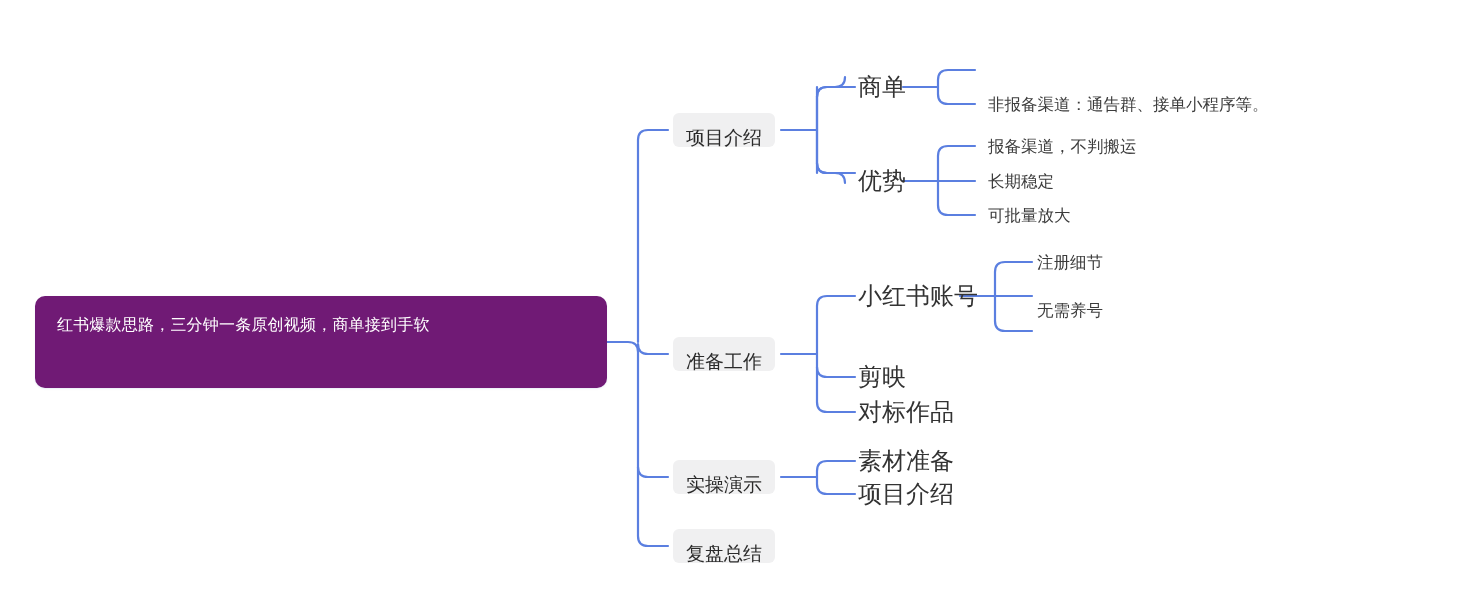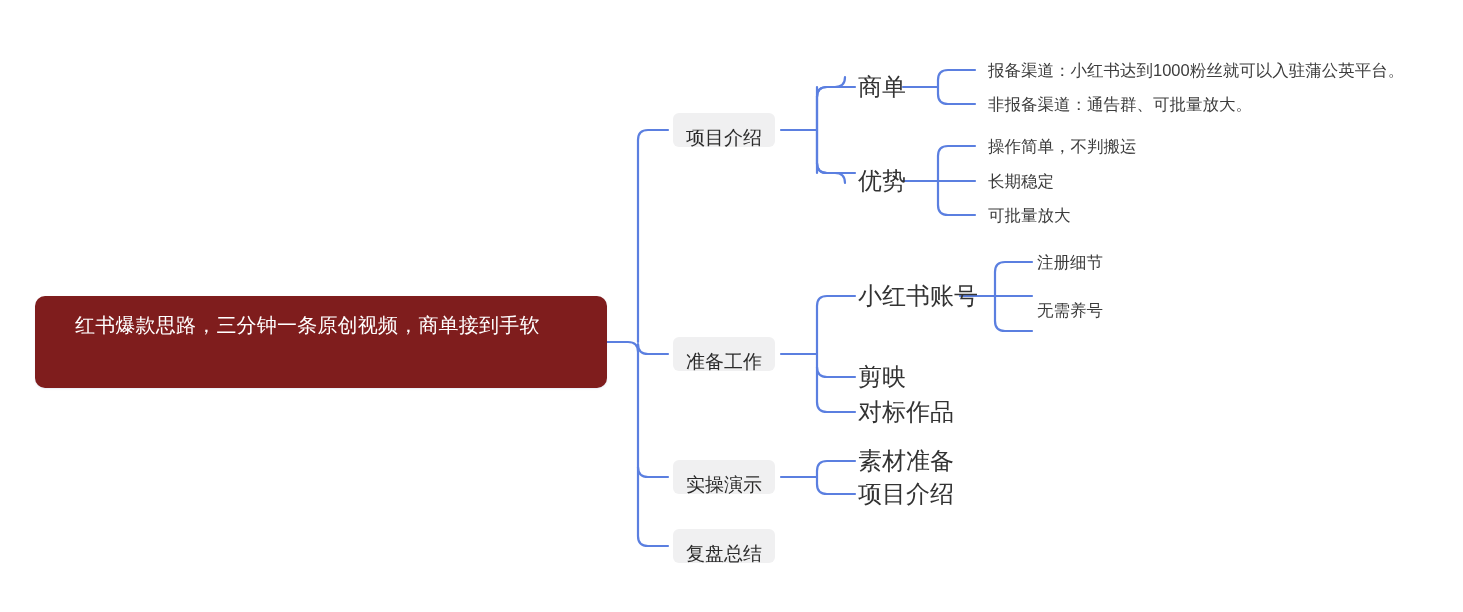--- a/index.html
+++ b/index.html
@@ -32,26 +32,26 @@
     position: absolute;
     box-sizing: border-box;
     white-space: nowrap;
   }
   
   .node-root {
     left: 35px;
     top: 296px;
     width: 572px;
     height: 92px;
-    background: #7f1d1d;
+    background: #701a75;
     border-radius: 10px;
     color: #ffffff;
-    font-size: 20px;
+    font-size: 16px;
     line-height: 34px;
-    padding: 12px 18px 0 40px;
+    padding: 12px 18px 0 22px;
     white-space: normal;
     letter-spacing: 0.2px;
     box-shadow: 0 1px 2px rgba(40,80,180,0.10);
   }
   
   .node-chip {
     height: 34px;
     background: #f0f0f1;
     border-radius: 6px;
     color: #2b2b2b;
@@ -134,25 +134,24 @@
   <div class="node node-chip" style="left:673px; top:337px;">准备工作</div>
 
   <div class="node node-chip" style="left:673px; top:460px;">实操演示</div>
 
   <div class="node node-chip" style="left:673px; top:529px;">复盘总结</div>
 
   <div class="node node-text node-sub" style="left:858px; top:76px;">商单</div>
 
   <div class="node node-text node-sub" style="left:858px; top:170px;">优势</div>
 
-  <div class="node node-text node-leaf" style="left:988px; top:59px;">报备渠道：小红书达到1000粉丝就可以入驻蒲公英平台。</div>
 
-  <div class="node node-text node-leaf" style="left:988px; top:93px;">非报备渠道：通告群、可批量放大。</div>
+  <div class="node node-text node-leaf" style="left:988px; top:93px;">非报备渠道：通告群、接单小程序等。</div>
 
-  <div class="node node-text node-leaf" style="left:988px; top:135px;">操作简单，不判搬运</div>
+  <div class="node node-text node-leaf" style="left:988px; top:135px;">报备渠道，不判搬运</div>
 
   <div class="node node-text node-leaf" style="left:988px; top:170px;">长期稳定</div>
 
   <div class="node node-text node-leaf" style="left:988px; top:204px;">可批量放大</div>
 
   <div class="node node-text node-sub" style="left:858px; top:285px;">小红书账号</div>
 
   <div class="node node-text node-sub" style="left:858px; top:366px;">剪映</div>
 
   <div class="node node-text node-sub" style="left:858px; top:401px;">对标作品</div>

